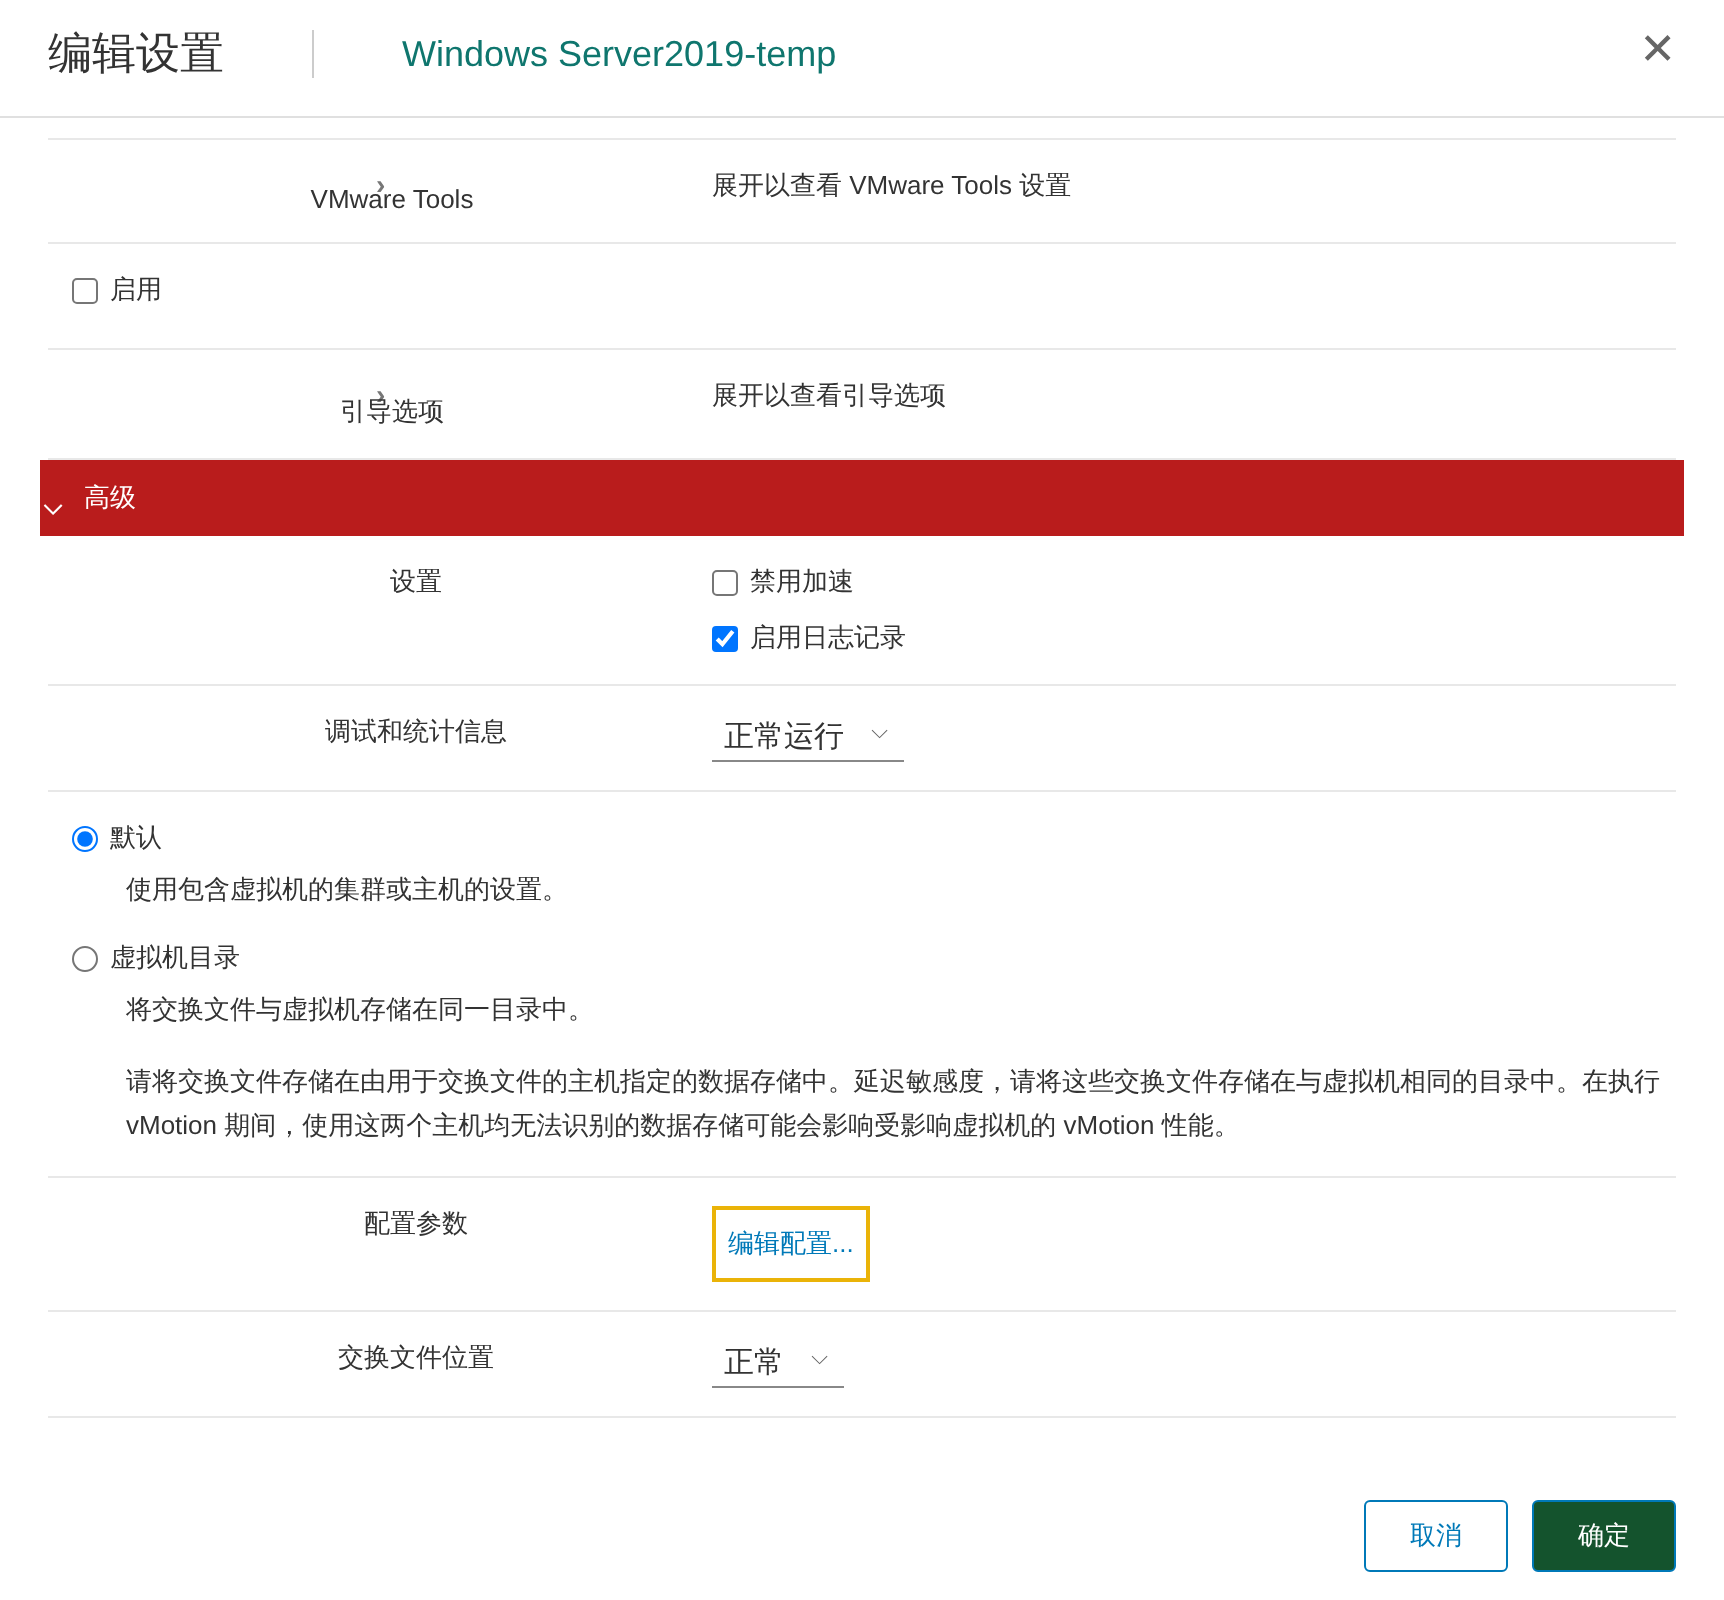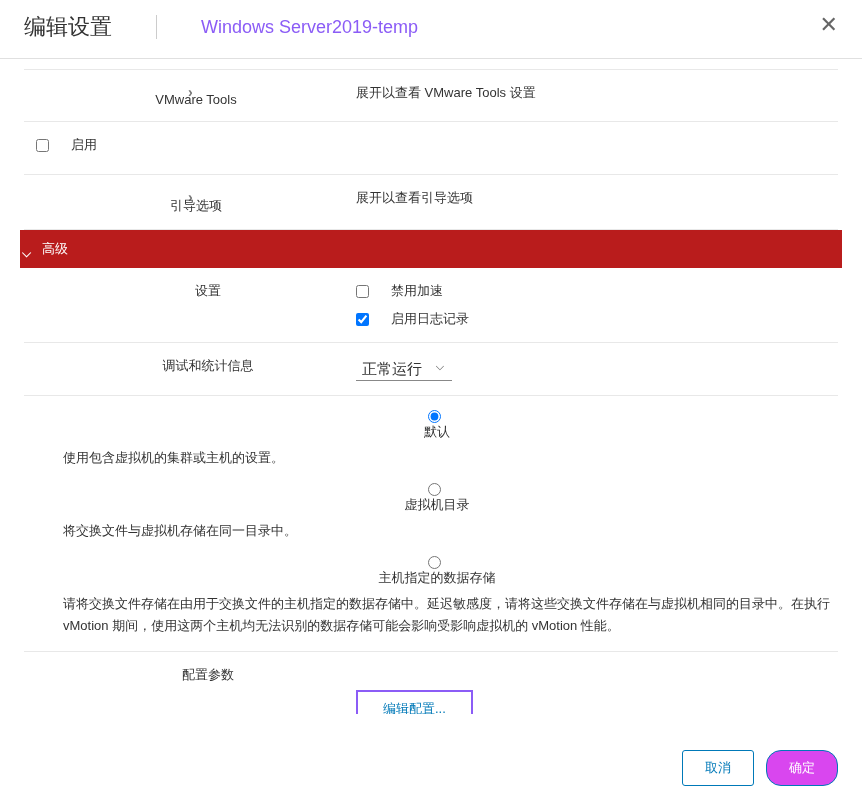--- a/index.html
+++ b/index.html
@@ -32,21 +32,21 @@
     }
     .modal-divider {
       width: 1px;
       height: 24px;
       background: #ccc;
       margin: 0 16px;
     }
     .modal-subtitle {
       font-size: 18px;
       font-weight: 400;
-      color: #8b5cf6;
+      color: #0f766e;
     }
     .close-button {
       position: absolute;
       right: 24px;
       top: 14px;
       font-size: 22px;
       color: #666;
       cursor: pointer;
       line-height: 1;
     }
@@ -112,30 +112,28 @@
       color: #fff;
       padding: 10px 2px;
       display: flex;
       align-items: center;
       margin: 0 -4px;
     }
     .checkbox-row {
       display: flex;
       align-items: center;
       margin-bottom: 6px;
-      gap: 16px;
     }
     .checkbox-row input[type="checkbox"] {
       margin-right: 6px;
     }
     .radio-row {
       display: flex;
       align-items: center;
       margin-bottom: 6px;
-      flex-direction: column;
     }
     .radio-row input[type="radio"] {
       margin-right: 6px;
     }
     .radio-desc {
       margin-bottom: 14px;
       line-height: 1.7;
       margin-left: 27px;
     }
     .select-inline {
@@ -156,27 +154,26 @@
     .select-wrapper::after {
       content: "⌵";
       position: absolute;
       right: 8px;
       top: 3px;
       pointer-events: none;
       font-size: 11px;
       color: #666;
     }
     .edit-config-btn {
-      border: 2px solid #8b5cf6;
+      border: 2px solid #eab308;
       background: transparent;
       color: #0079b8;
-      padding: 8px 25px;
+      padding: 8px 6px;
       font-size: 13px;
       cursor: pointer;
-      margin-top: 24px;
     }
     .modal-footer {
       position: absolute;
       bottom: 0;
       right: 0;
       padding: 14px 24px;
       display: flex;
       gap: 12px;
       background: #fff;
       width: 100%;
@@ -188,24 +185,23 @@
       border-radius: 3px;
       cursor: pointer;
       border: 1px solid;
     }
     .btn-secondary {
       background: #fff;
       border-color: #0079b8;
       color: #0079b8;
     }
     .btn-primary {
-      background: #d946ef;
+      background: #14532d;
       border-color: #0079b8;
       color: #fff;
-      border-radius: 15px;
     }
   </style>
 </head>
 <body>
 
 <div class="modal-header">
   <span class="modal-title">编辑设置</span>
   <span class="modal-divider"></span>
   <span class="modal-subtitle">Windows Server2019-temp</span>
   <span class="close-button">✕</span>
@@ -280,24 +276,20 @@
         <span>默认</span>
       </div>
       <div class="radio-desc">使用包含虚拟机的集群或主机的设置。</div>
 
       <div class="radio-row">
         <input type="radio" name="swap" style="">
         <span>虚拟机目录</span>
       </div>
       <div class="radio-desc">将交换文件与虚拟机存储在同一目录中。</div>
 
-      <div class="radio-row">
-        <input type="radio" name="swap" style="">
-        <span>主机指定的数据存储</span>
-      </div>
       <div class="radio-desc" style="margin-bottom:0;">请将交换文件存储在由用于交换文件的主机指定的数据存储中。延迟敏感度，请将这些交换文件存储在与虚拟机相同的目录中。在执行 vMotion 期间，使用这两个主机均无法识别的数据存储可能会影响受影响虚拟机的 vMotion 性能。</div>
     </div>
   </div>
 
   <div class="section-row">
     <div class="section-label indent">
       <span>配置参数</span>
     </div>
     <div class="section-value">
       <button class="edit-config-btn">编辑配置...</button>

